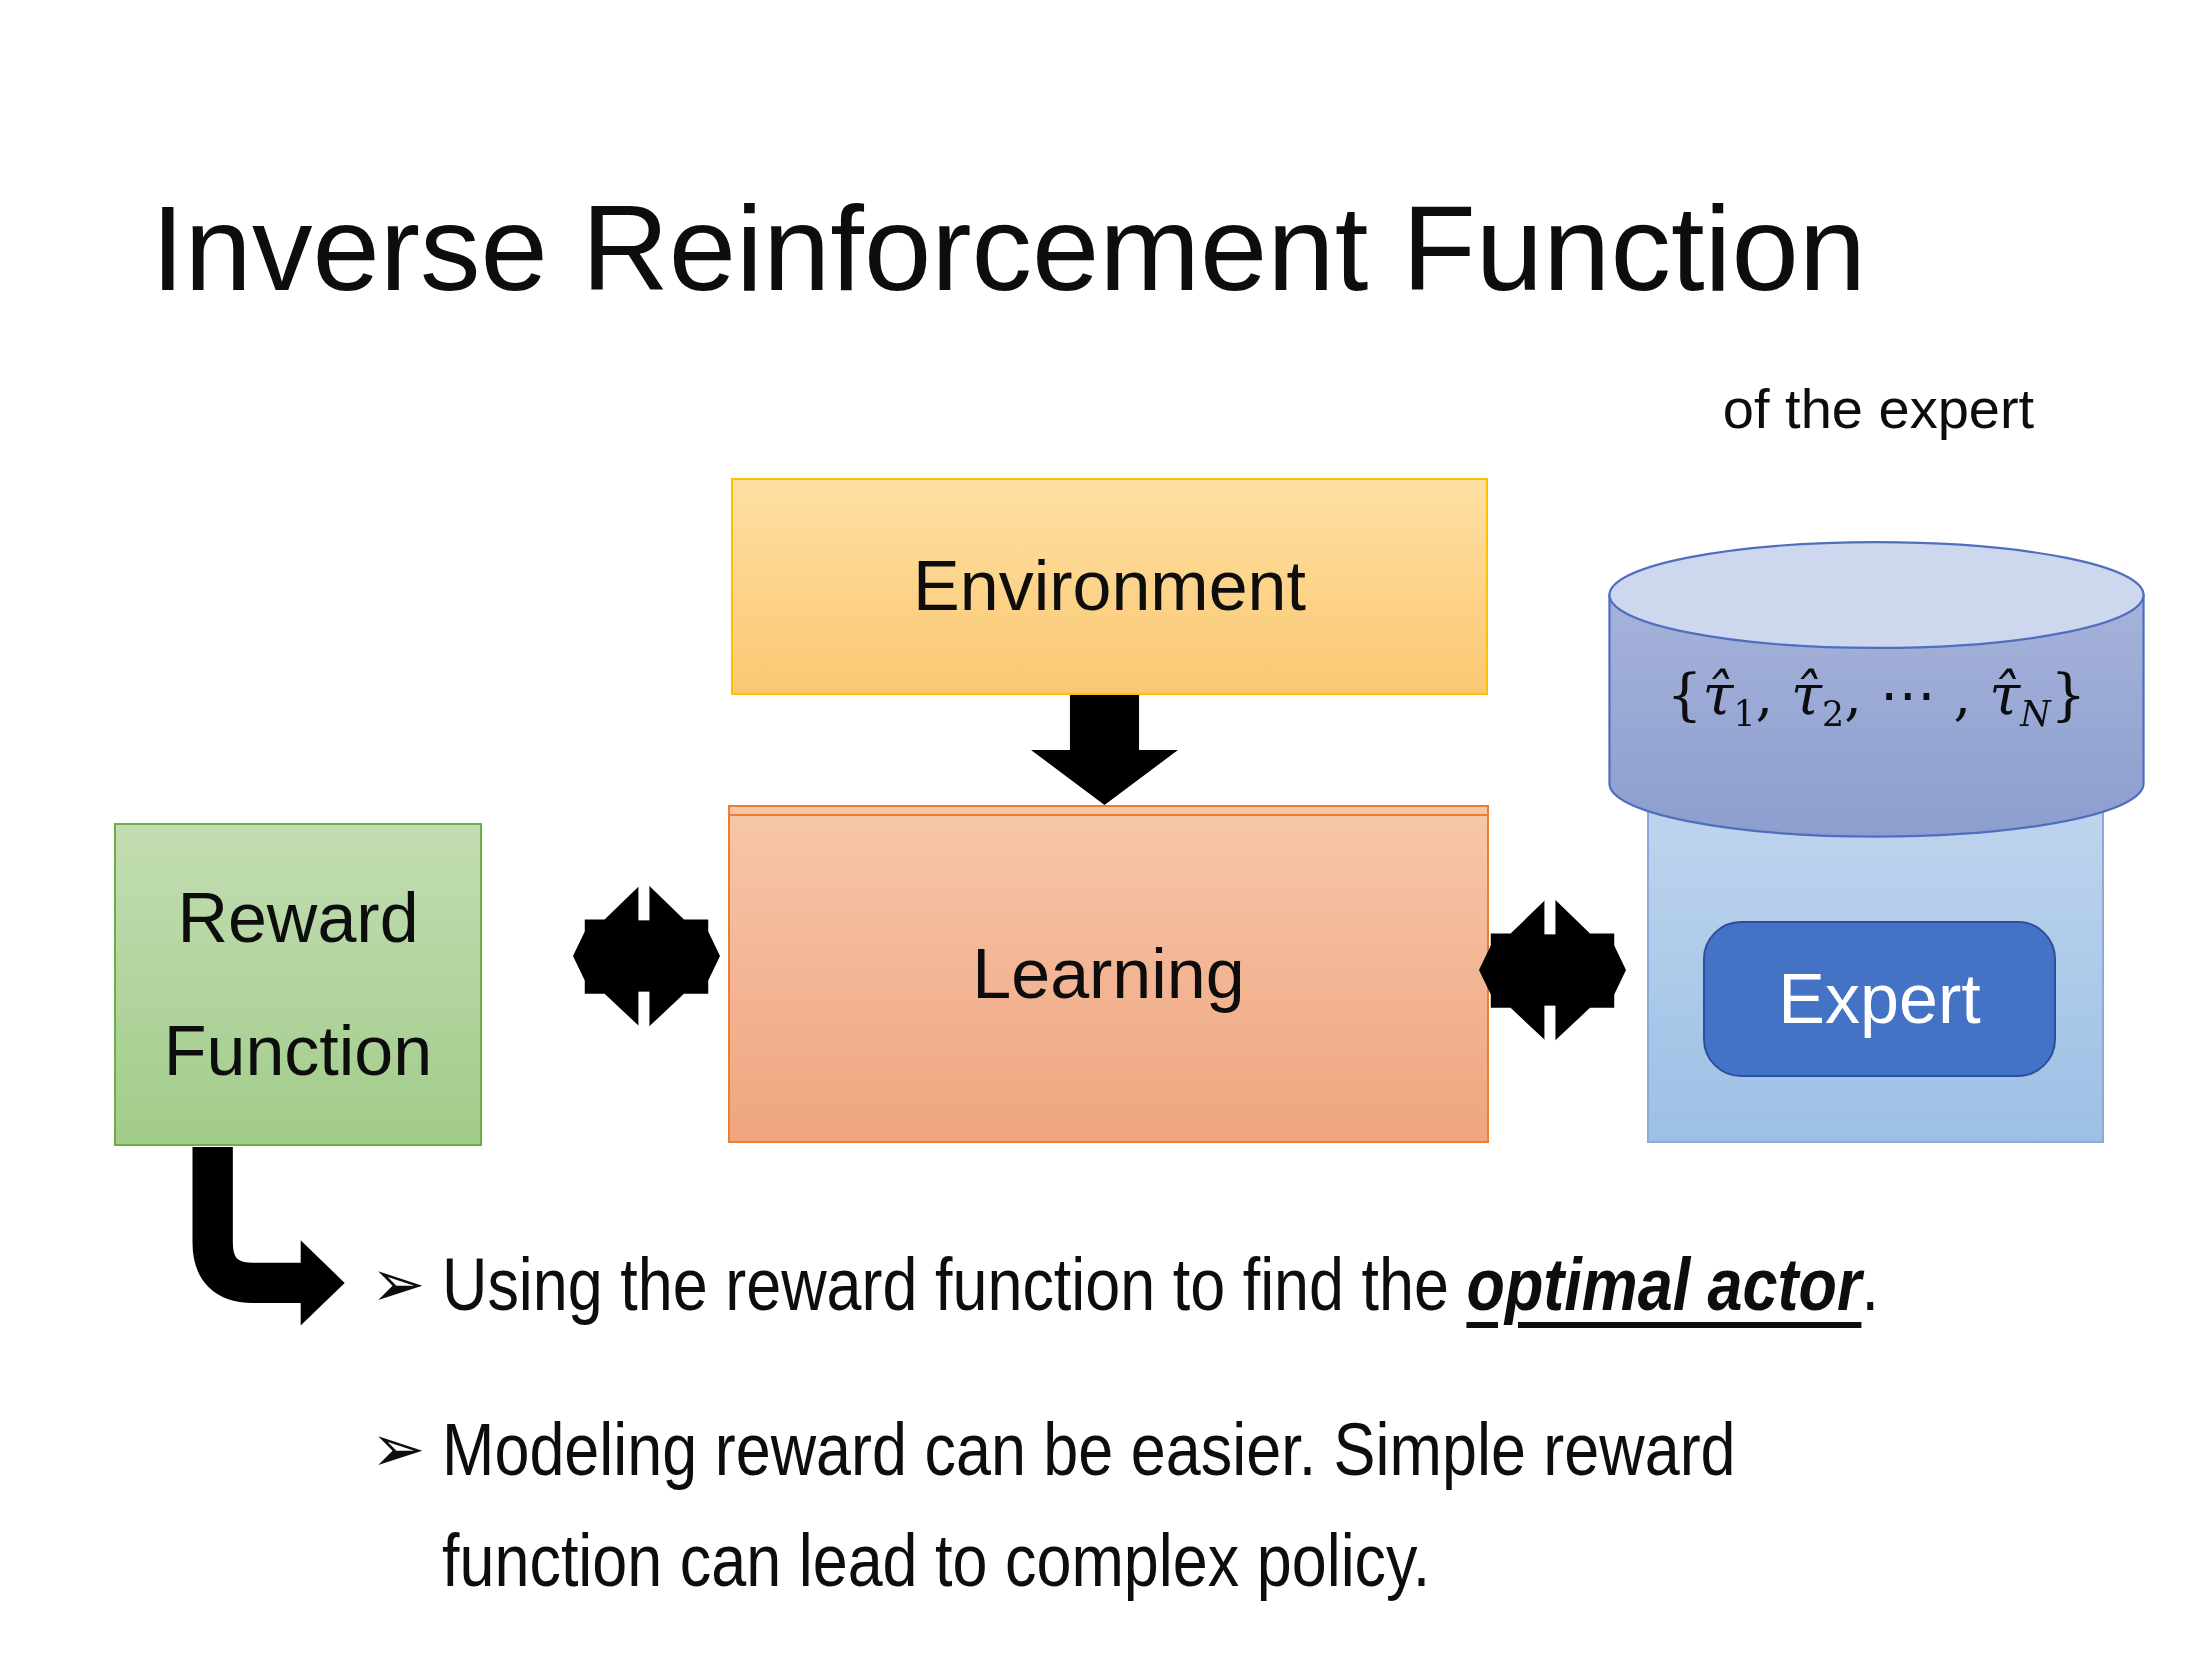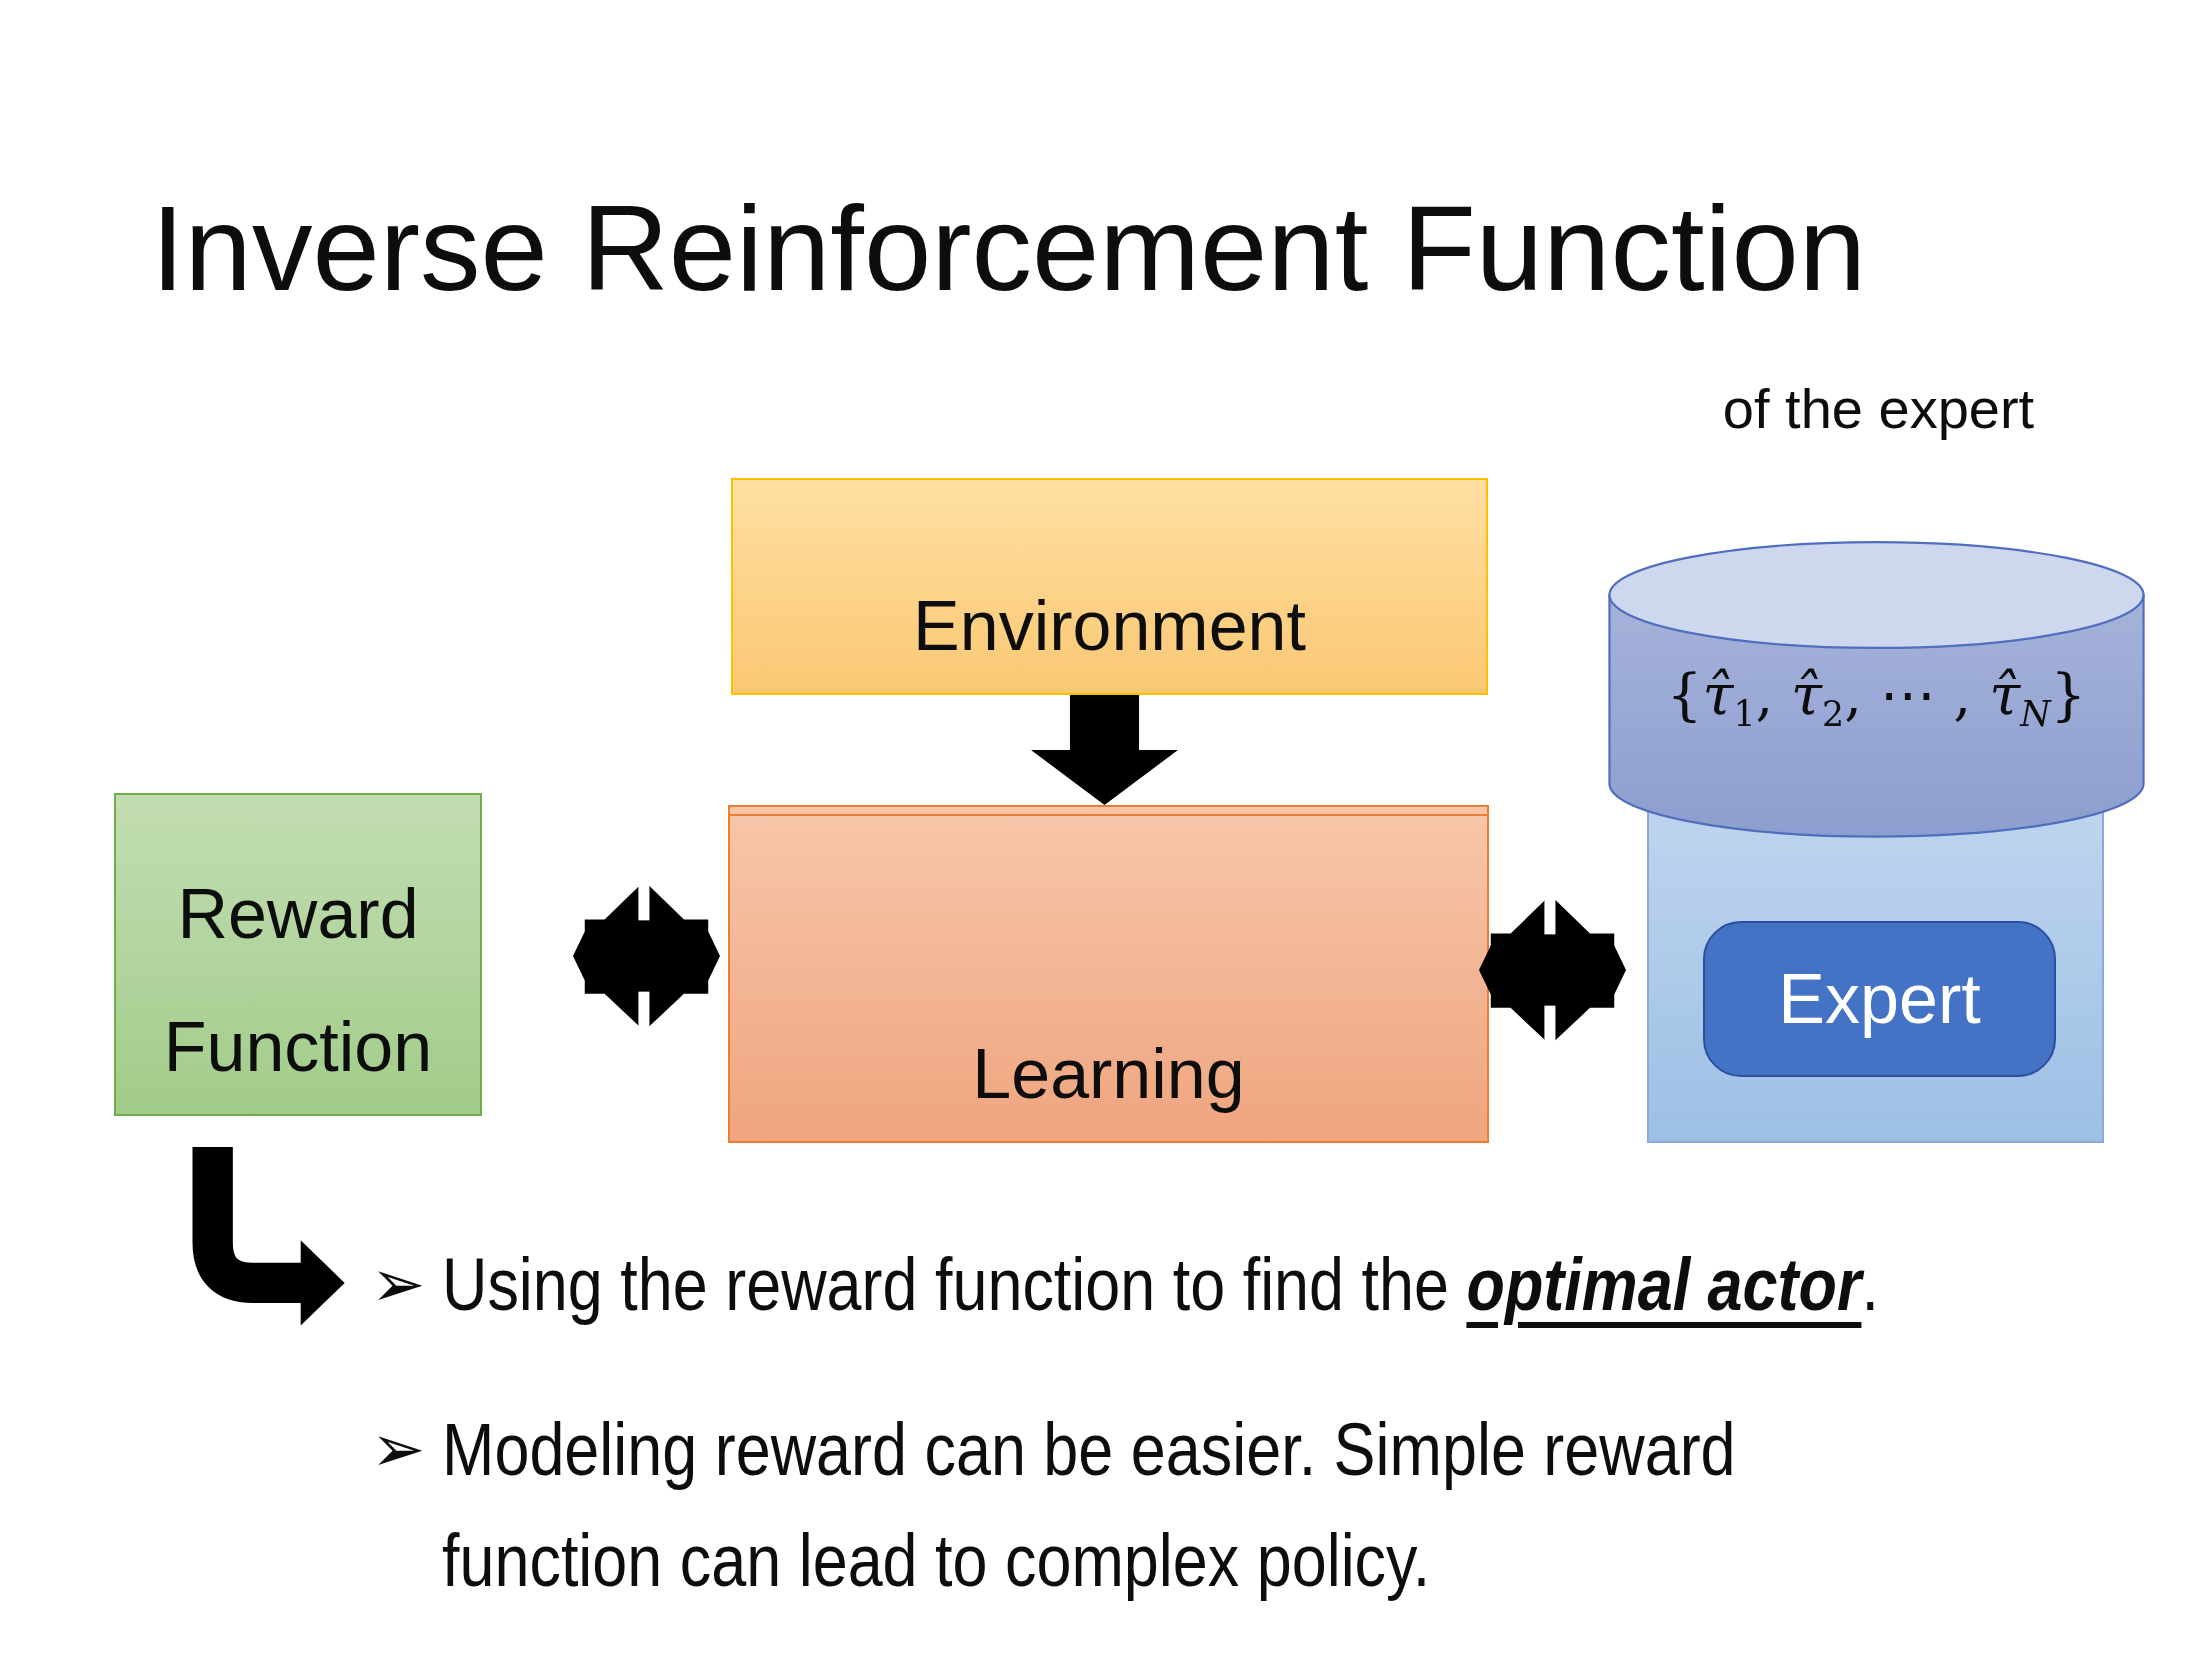--- a/index.html
+++ b/index.html
@@ -28,30 +28,30 @@
     font-size:121px; line-height:1.2; font-weight:400;
     white-space:nowrap;
   }
 
   .demo-label{
     left:1588px; top:368px; width:581px;
     font-size:56px; line-height:1.45; text-align:center;
   }
 
   .box{
-    display:flex; flex-direction:column; align-items:center; justify-content:flex-end;
+    display:flex; flex-direction:column; align-items:center; justify-content:center;
     text-align:center; font-size:70px; line-height:1.9;
   }
   .env-box{
     left:731px; top:478px; width:757px; height:217px;
     background:linear-gradient(var(--env-fill-top),var(--env-fill-bottom));
     border:2.9px solid var(--env-border);
   }
   .reward-box{
-    left:114px; top:793px; width:368px; height:323px;
+    left:114px; top:823px; width:368px; height:323px;
     background:linear-gradient(var(--reward-fill-top),var(--reward-fill-bottom));
     border:2.2px solid var(--reward-border);
   }
   .rl-box{
     left:728px; top:805px; width:761px; height:338px;
     background:linear-gradient(var(--rl-fill-top),var(--rl-fill-bottom));
     border:2.2px solid var(--rl-border);
   }
   .rl-box::before{
     content:""; position:absolute; left:0; right:0; top:7.4px;

